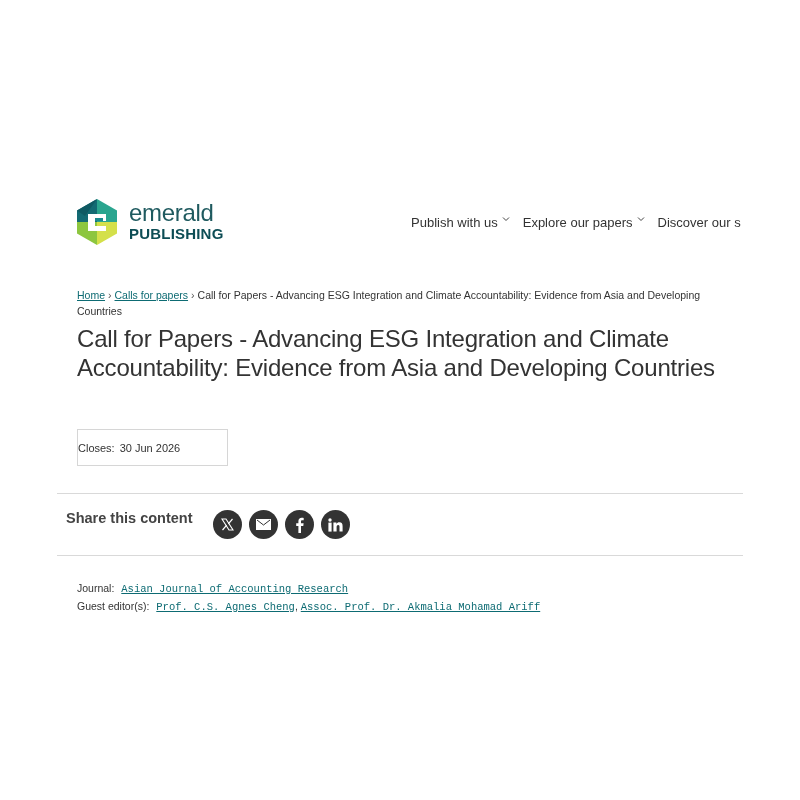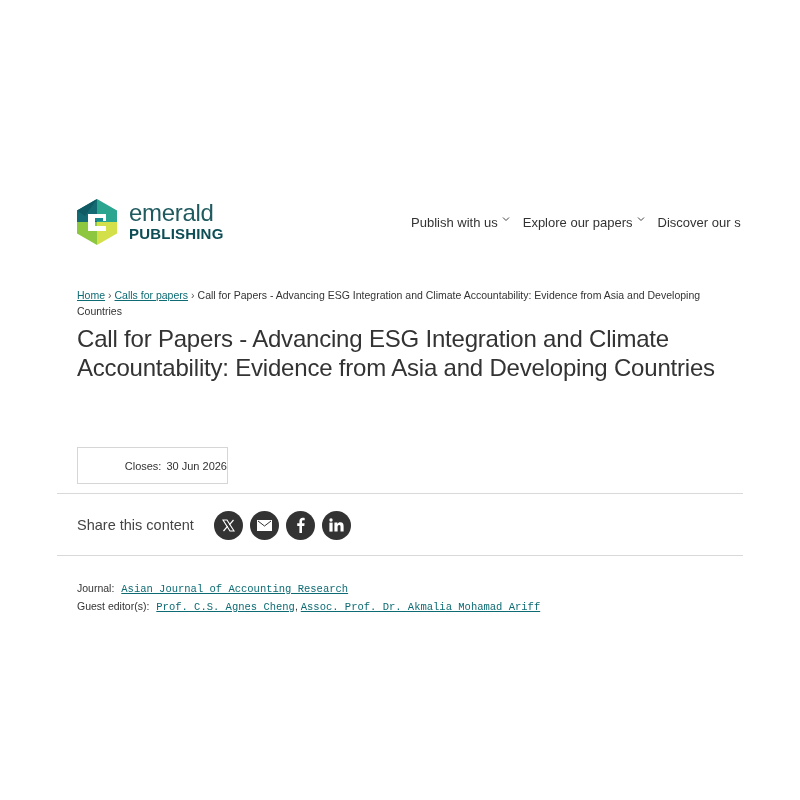--- a/index.html
+++ b/index.html
@@ -24,28 +24,28 @@
 
     
     .breadcrumb { position: absolute; left: 77px; top: 287px; width: 660px; font-size: 10.5px; line-height: 16px; color: #333; }
     .breadcrumb a { color: #0d6b73; text-decoration: underline; }
     .breadcrumb .sep { color: #555; margin: 0 3px; }
 
     
     .title { position: absolute; left: 77px; top: 324px; width: 660px; font-size: 24px; line-height: 29px; color: #333; font-weight: normal; letter-spacing: -0.2px; }
 
     
-    .closes { position: absolute; left: 77px; top: 429px; width: 151px; height: 37px; border: 1px solid #d6d6d6; display: flex; align-items: center; justify-content: flex-end; font-size: 11px; color: #333; margin-top: 18px; }
+    .closes { position: absolute; left: 77px; top: 429px; width: 151px; height: 37px; border: 1px solid #d6d6d6; display: flex; align-items: center; justify-content: flex-start; font-size: 11px; color: #333; }
     .closes .label { margin-right: 5px; }
 
     
     .divider { position: absolute; left: 57px; width: 686px; height: 1px; background: #d9d9d9; }
 
     
-    .share { position: absolute; left: 77px; top: 510px; height: 30px; display: flex; align-items: center; }
+    .share { position: absolute; left: 66px; top: 510px; height: 30px; display: flex; align-items: flex-start; font-weight: bold; }
     .share-label { font-size: 14.5px; color: #444; margin-right: 20px; }
     .share-icons { display: flex; }
     .share-btn { width: 29px; height: 29px; border-radius: 50%; background: #333333; margin-right: 7px; display: flex; align-items: center; justify-content: center; cursor: pointer; }
     .share-btn svg { display: block; }
 
     
     .meta { position: absolute; left: 77px; top: 580px; font-size: 10.5px; line-height: 17px; color: #333; }
     .meta a { color: #0d6b73; text-decoration: underline; font-family: Liberation Mono, monospace; }
     .meta .k { margin-right: 4px; }
   </style>

